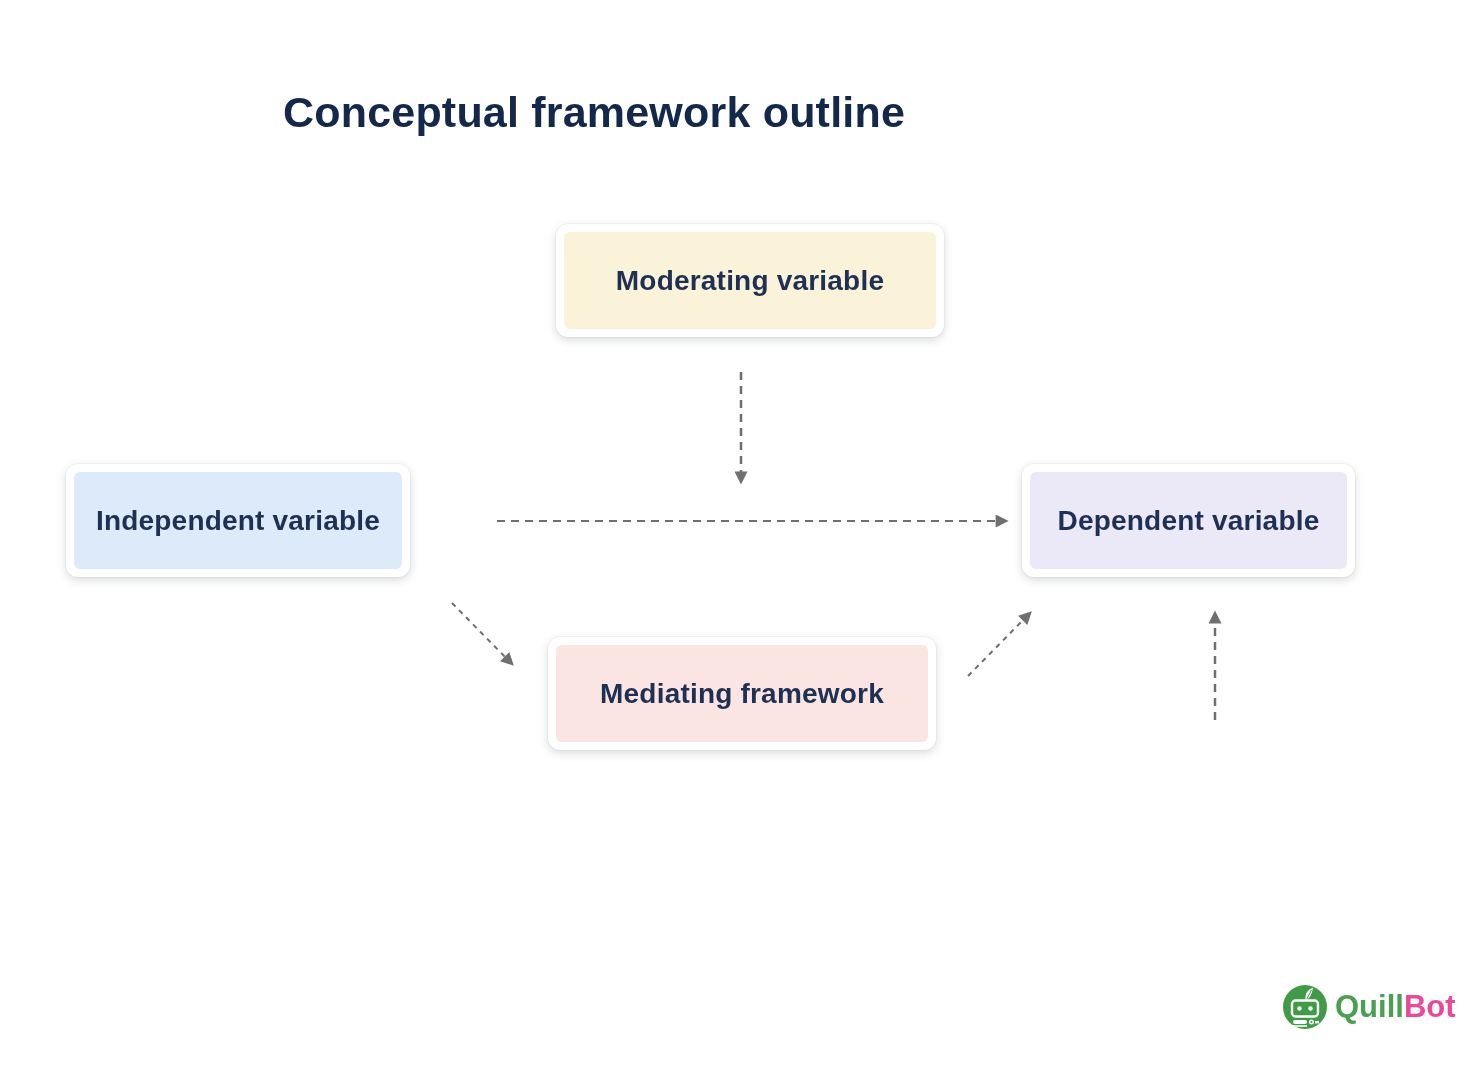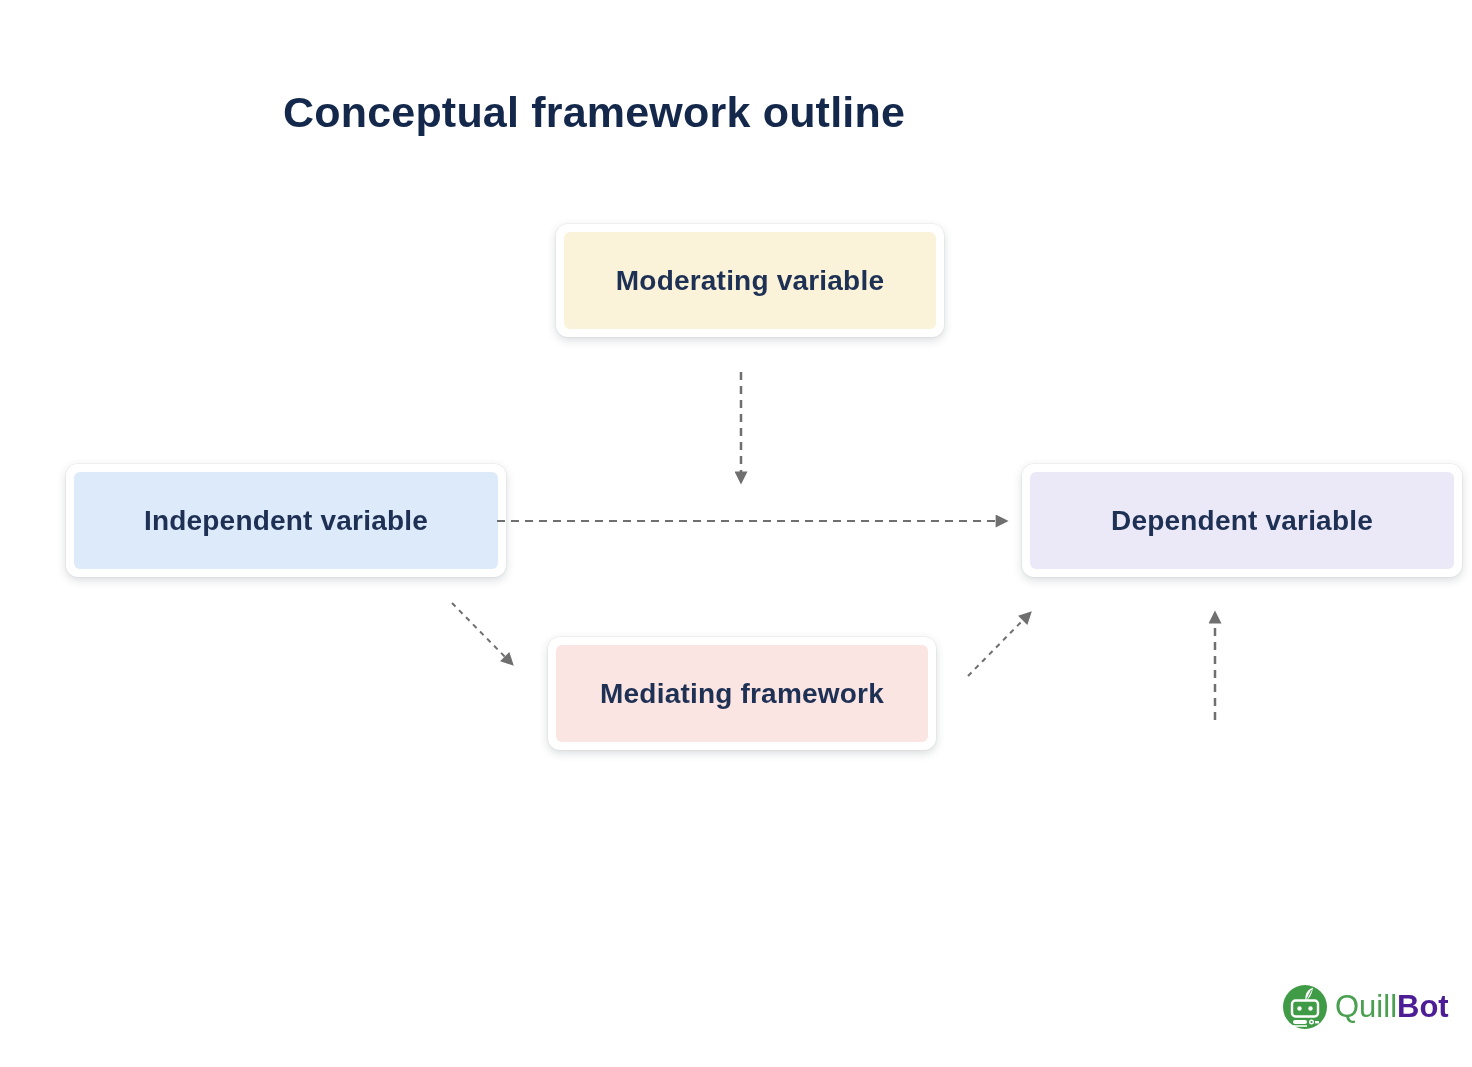--- a/index.html
+++ b/index.html
@@ -26,35 +26,35 @@
   }
   .node-fill {
     width: 100%; height: 100%;
     border-radius: 6px;
     display: flex; align-items: center; justify-content: center;
   }
   .node-label {
     font-size: 28px; font-weight: 600; color: #1e3054; letter-spacing: 0.2px;
   }
   .node-moderating  { left: 556px;  top: 224px; width: 388px; height: 113px; }
-  .node-independent { left: 66px;   top: 464px; width: 440px; height: 113px; }
-  .node-dependent   { left: 1022px; top: 464px; width: 440px; height: 113px; }
+  .node-independent { left: 66px;   top: 464px; width: 344px; height: 113px; }
+  .node-dependent   { left: 1022px; top: 464px; width: 333px; height: 113px; }
   .node-mediating   { left: 548px;  top: 637px; width: 388px; height: 113px; }
   .node-control     { left: 1022px; top: 752px; width: 384px; height: 113px; }
 
   .arrows-layer { position: absolute; left: 0; top: 0; width: 1472px; height: 1067px; pointer-events: none; }
 
   .logo {
     position: absolute; left: 1283px; top: 985px;
     display: flex; align-items: center; gap: 8px;
   }
   .logo-mark { width: 44px; height: 44px; display: block; }
   .logo-word { font-size: 31px; line-height: 44px; white-space: nowrap; }
-  .logo-word .quill { color: #4aa050; font-weight: 400; }
-  .logo-word .bot   { color: #4c1d95; font-weight: 700; }
+  .logo-word .quill { color: #4aa050; font-weight: 700; }
+  .logo-word .bot   { color: #ec4899; font-weight: 700; }
 </style>
 </head>
 <body>
 
 <div class="canvas">
 
   <h1 class="page-title">Conceptual framework outline</h1>
 
   <div class="node node-moderating">
     <div class="node-fill" style="background: rgb(251, 243, 217);">

